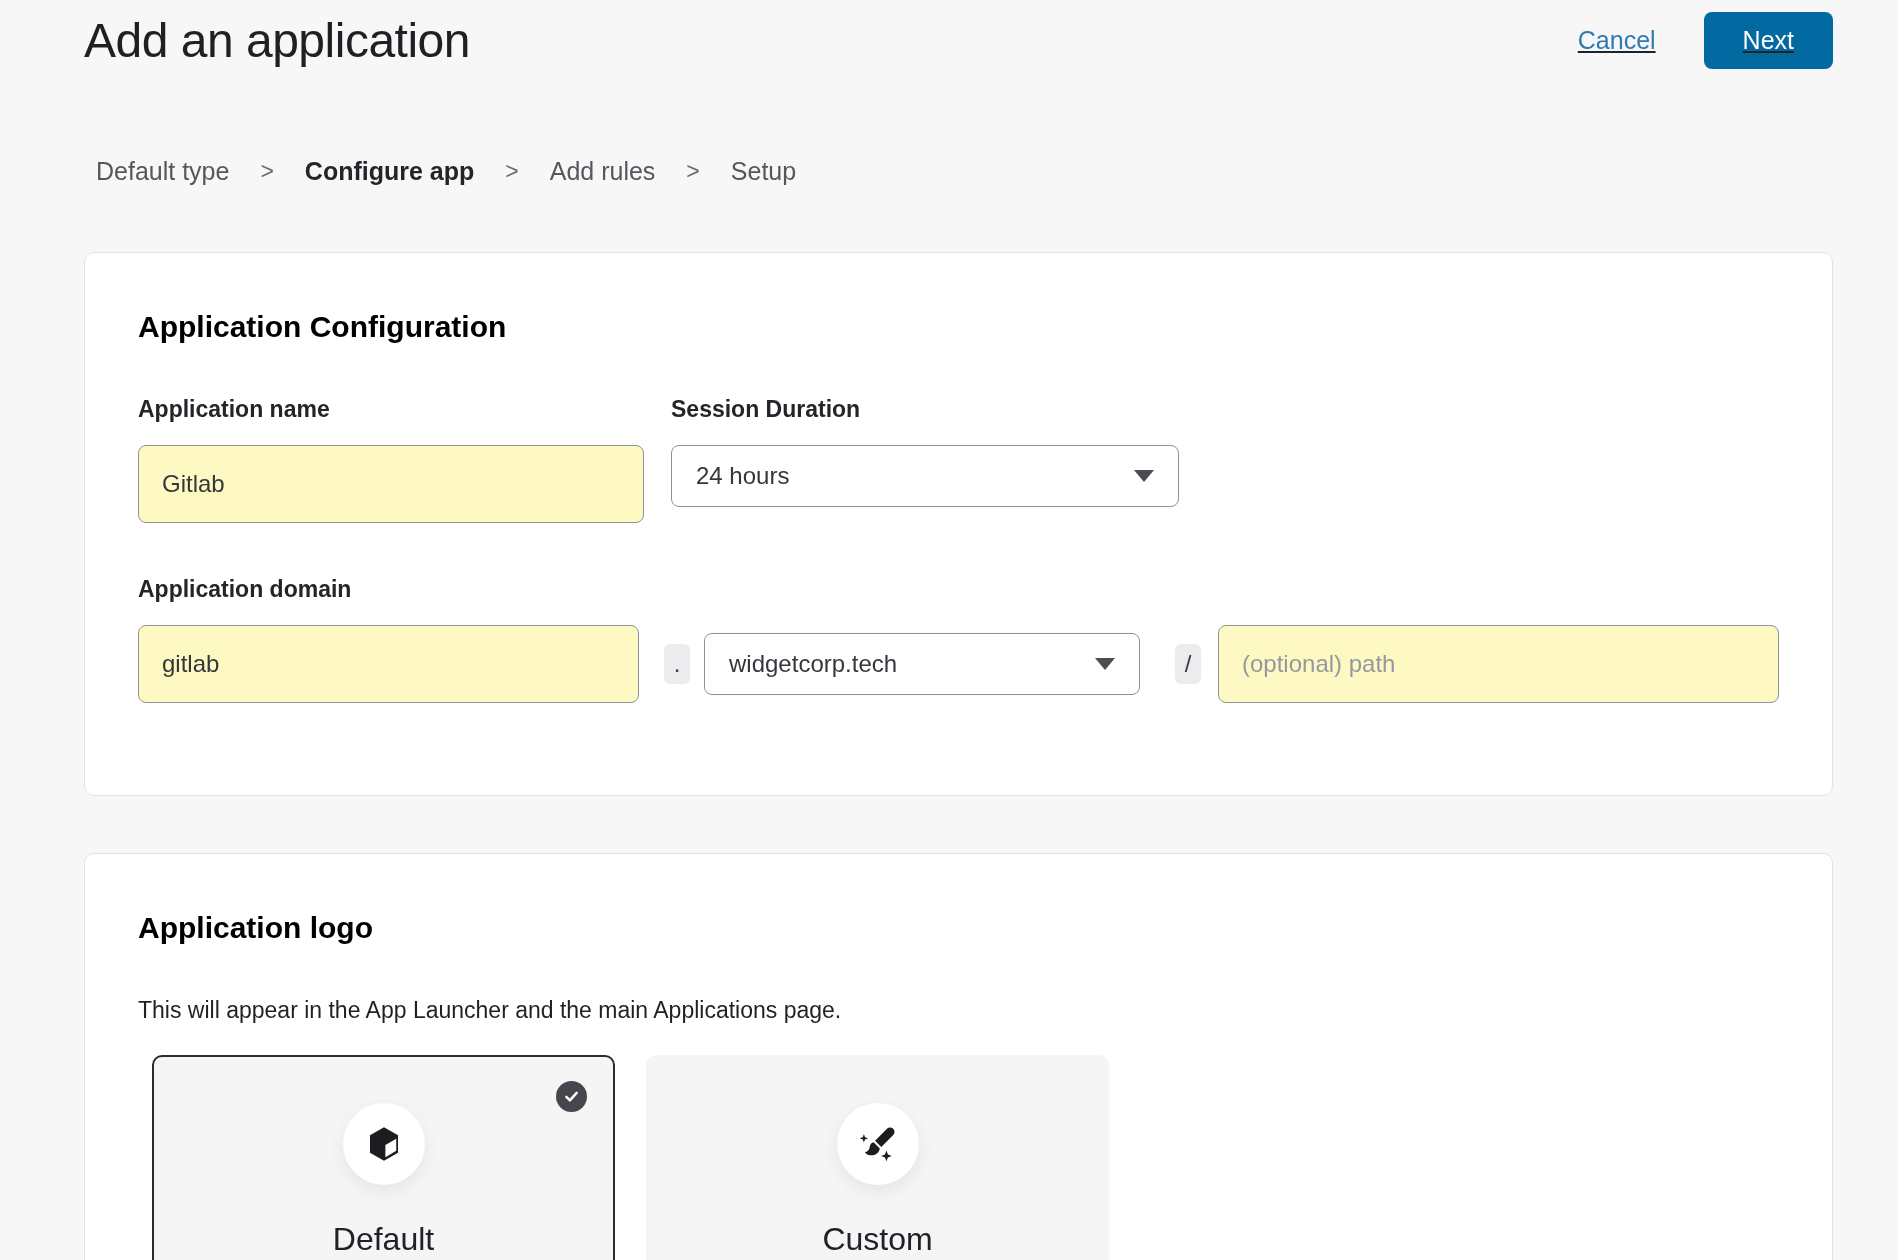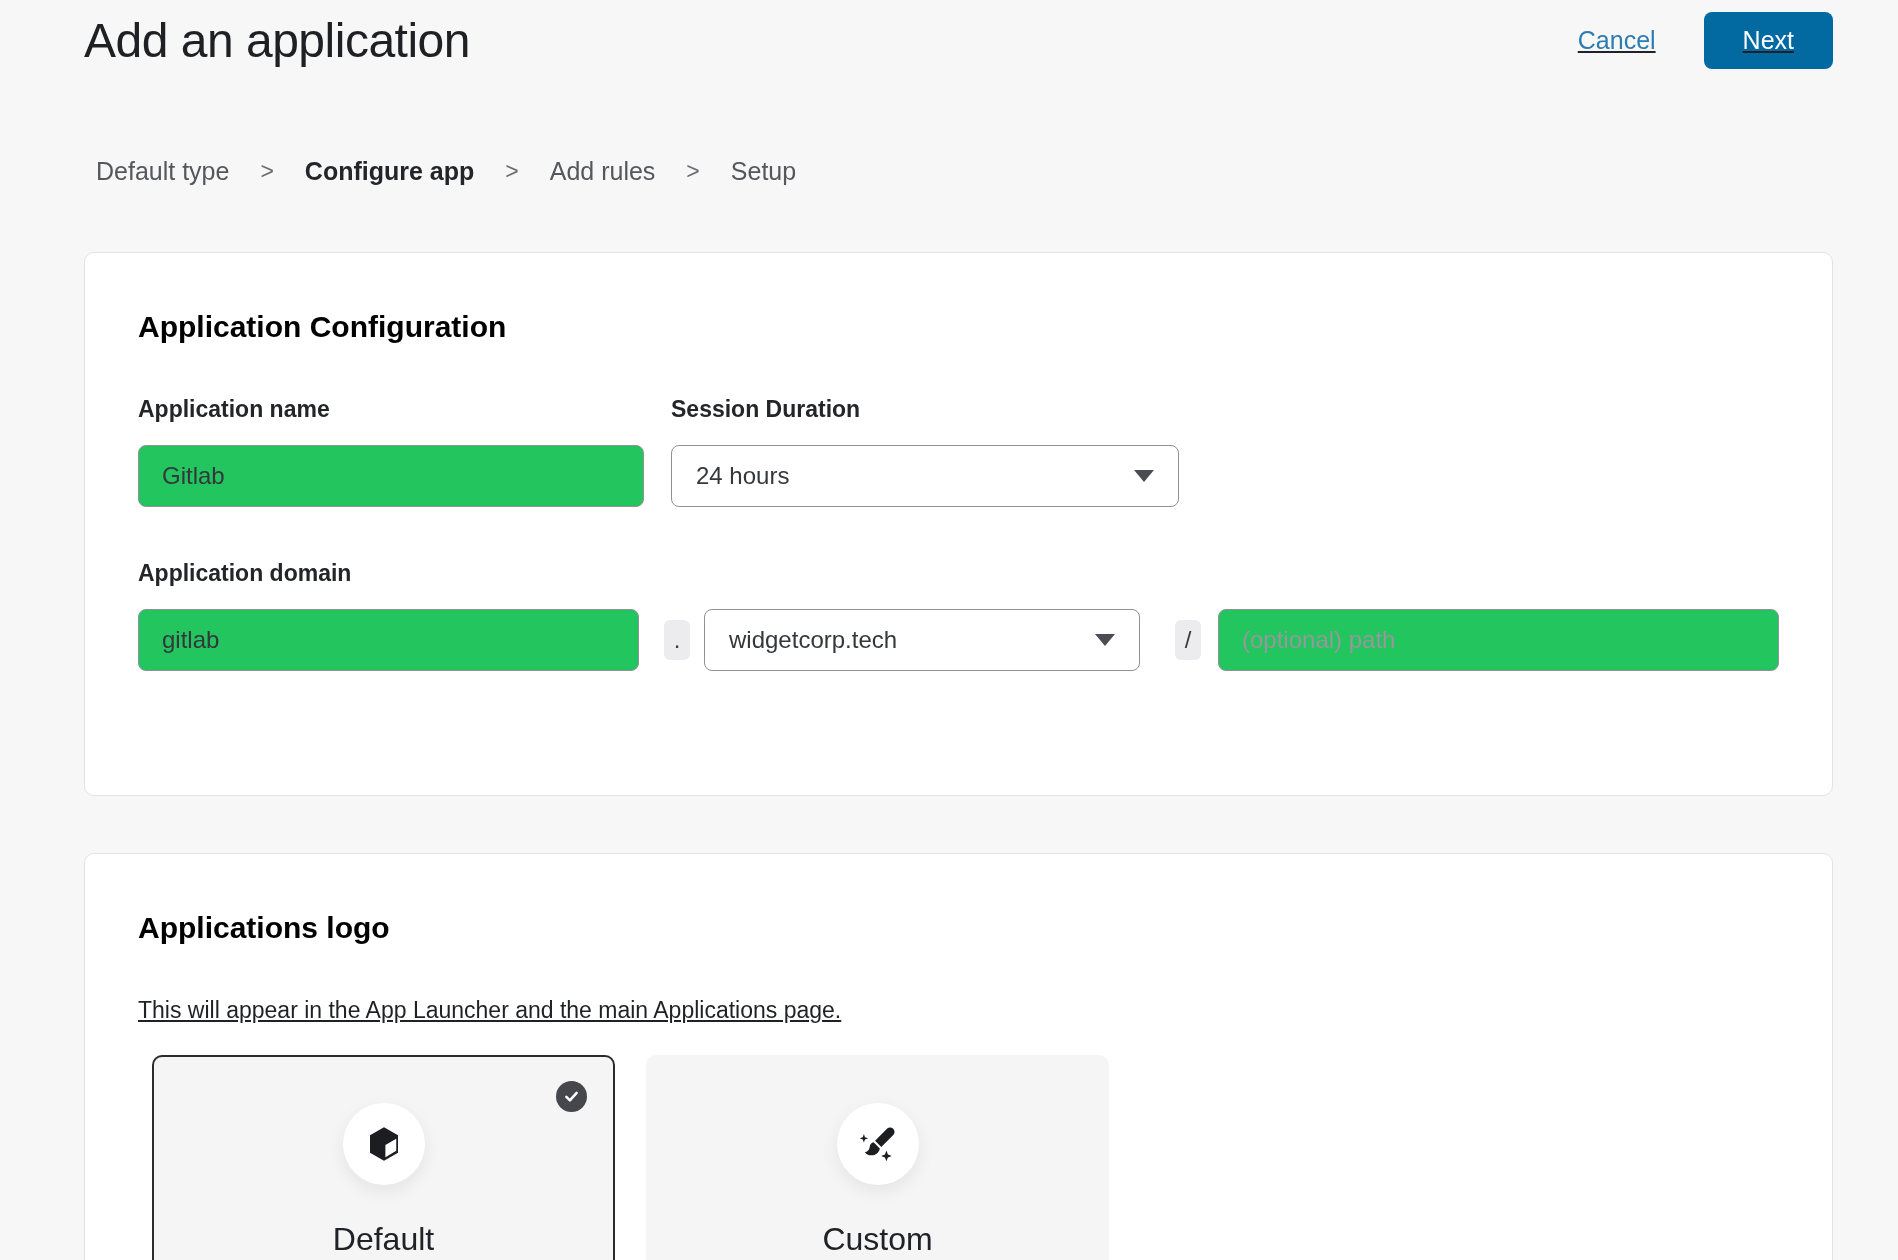--- a/index.html
+++ b/index.html
@@ -51,23 +51,23 @@
   
   .form-grid {
     display:grid; grid-template-columns:506px 508px; column-gap:27px;
     margin-top:50px;
   }
   .field-label {
     display:block; font-size:23px; line-height:28px; font-weight:700;
     color:#232529; margin-bottom:22px;
   }
   .text-input {
-    width:100%; height:62px; border:1px solid #8f9196; border-radius:8px;
+    width:100%; height:78px; border:1px solid #8f9196; border-radius:8px;
     padding:0 23px; font-size:24px; color:#34373c; font-family:inherit;
-    background:#22c55e; outline:none;
+    background:#fef9c3; outline:none;
   }
   .text-input::placeholder { color:#96989d; }
   .select-box {
     height:62px; border:1px solid #8f9196; border-radius:8px; background:#fff;
     display:flex; align-items:center; justify-content:space-between;
     padding:12px 24px; font-size:24px; color:#34373c; cursor:pointer;
   }
   .caret-down {
     width:0; height:0;
     border-left:10px solid transparent; border-right:10px solid transparent;
@@ -81,21 +81,21 @@
     min-width:26px; height:40px; border-radius:6px; background:#ececee;
     display:flex; align-items:center; justify-content:center;
     font-size:24px; color:#3a3c40; padding:0 6px;
   }
   .chip-dot   { margin-left:25px; margin-right:14px; }
   .chip-slash { margin-left:35px; margin-right:17px; }
   .domain-select { width:436px; }
   .path-input { flex:1; }
 
   
-  .logo-desc { margin-top:50px; font-size:23px; line-height:29px; color:#1f2125;text-decoration:underline; }
+  .logo-desc { margin-top:50px; font-size:23px; line-height:29px; color:#1f2125; }
   .tiles { display:flex; gap:31px; margin-top:30px; margin-left:14px; }
   .tile {
     width:463px; height:250px; background:#f5f5f6; border-radius:10px;
     position:relative; display:flex; flex-direction:column; align-items:center;
     cursor:pointer;
   }
   .tile.selected { border:2px solid #2a2b2e; }
   .check-badge {
     position:absolute; top:24px; right:26px; width:31px; height:31px;
     border-radius:50%; background:#46474c;
@@ -154,21 +154,21 @@
     <div class="select-box domain-select">
       <span>widgetcorp.tech</span>
       <span class="caret-down"></span>
     </div>
     <span class="sep-chip chip-slash">/</span>
     <input class="text-input path-input" type="text" placeholder="(optional) path" style="">
   </div>
 </section>
 
 <section class="card card-logo">
-  <h2 class="section-heading">Applications logo</h2>
+  <h2 class="section-heading">Application logo</h2>
   <p class="logo-desc">This will appear in the App Launcher and the main Applications page.</p>
 
   <div class="tiles">
 
     <div class="tile selected">
       <span class="check-badge">
         <svg width="19" height="19" viewBox="0 0 24 24">
           <path d="M5.5 12.5 L10 16.8 L18.5 7.5" stroke="#ffffff" stroke-width="3.2" fill="none" stroke-linecap="round" stroke-linejoin="round"></path>
         </svg>
       </span>

